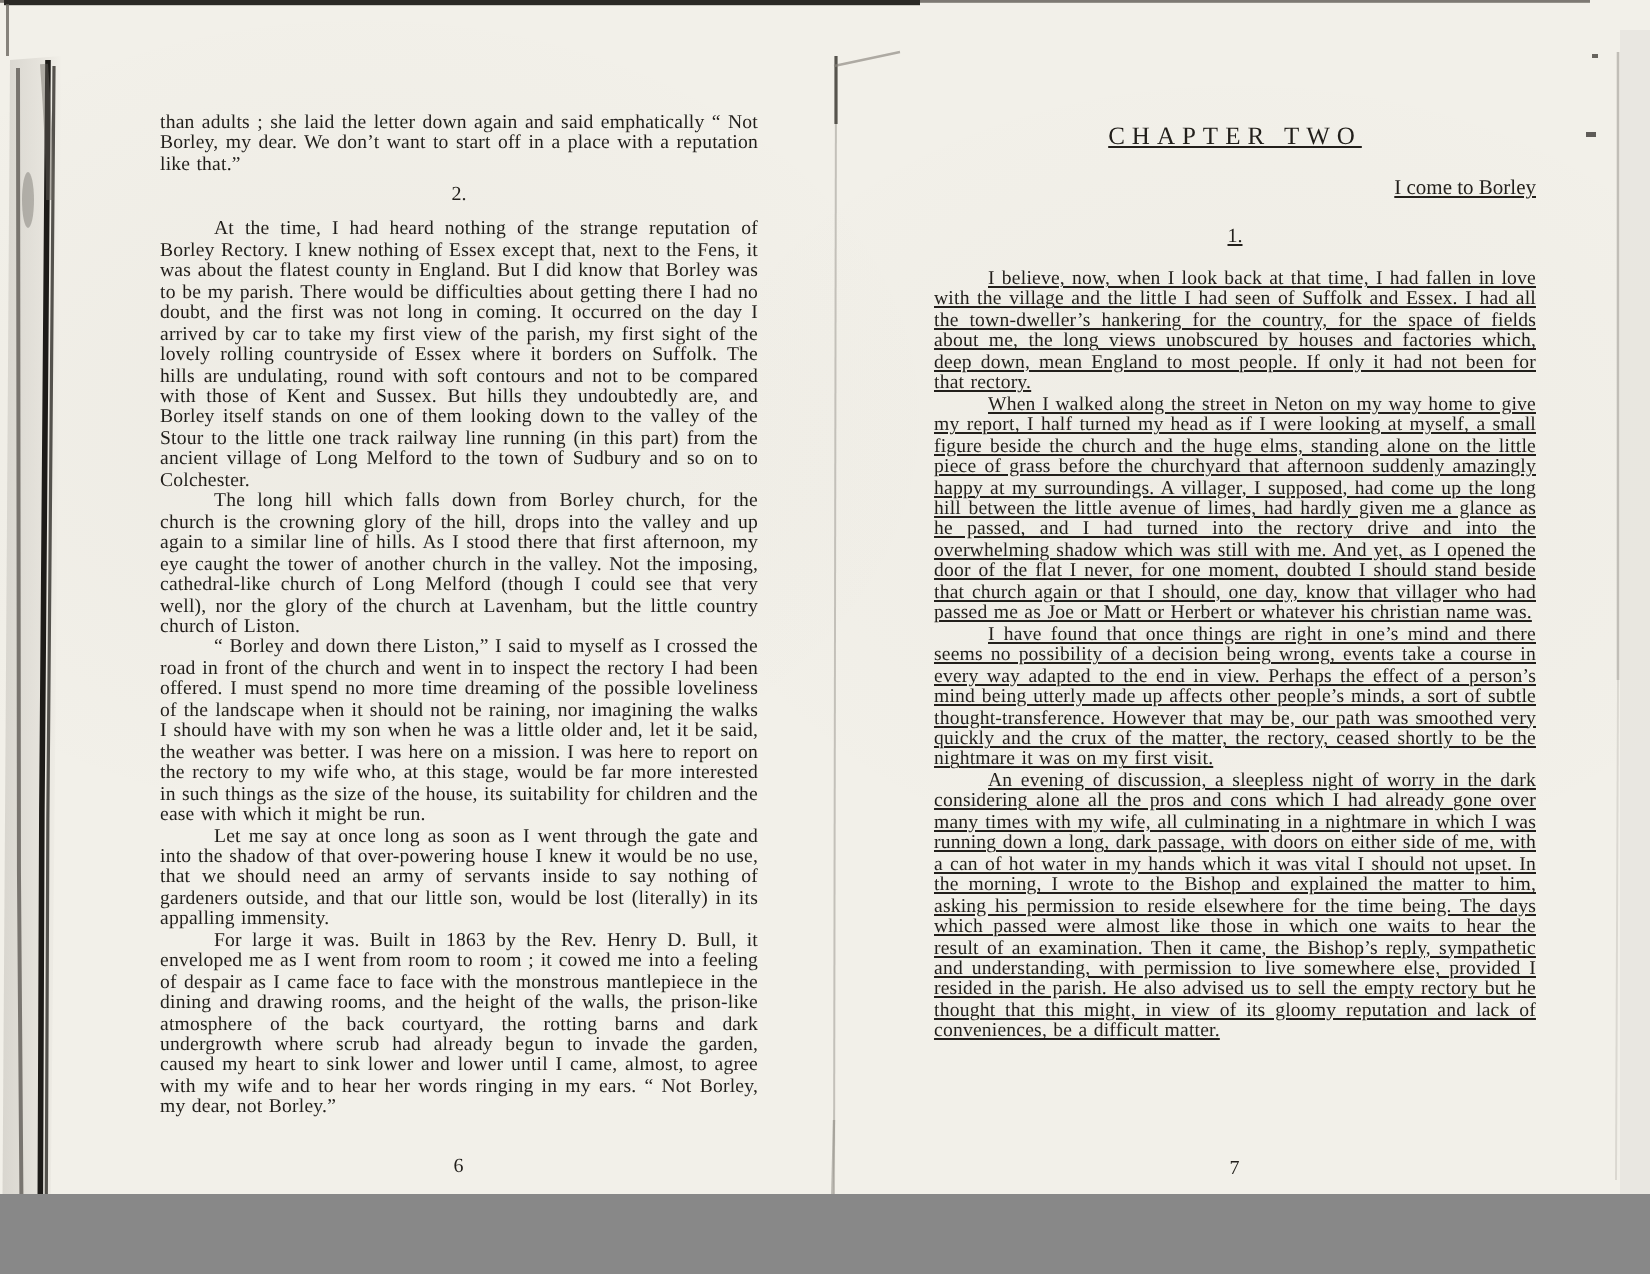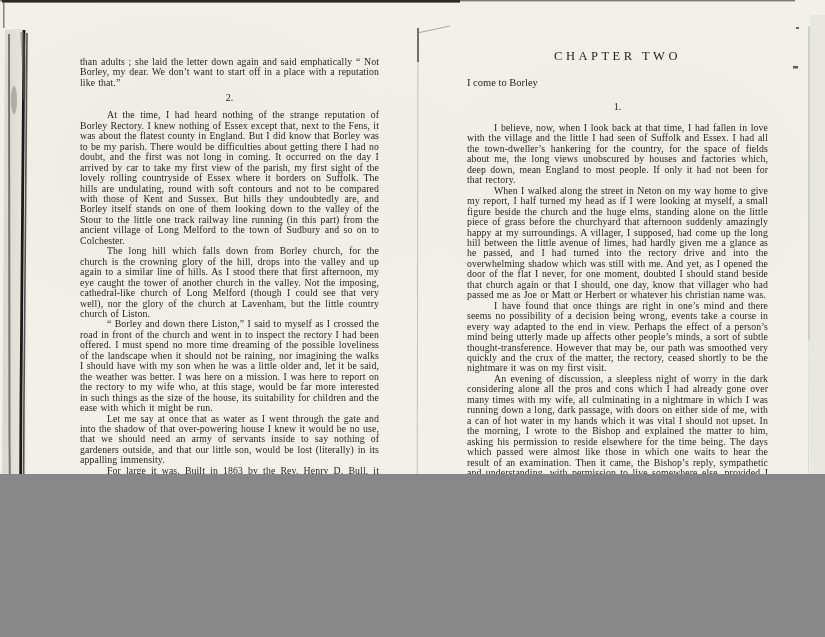--- a/index.html
+++ b/index.html
@@ -1,63 +1,63 @@
 <!DOCTYPE html>
 <html><head>
 <meta charset="utf-8">
 <style>
   html,body { margin:0; padding:0; background:#888; }
   .scan {
-    position:relative; width:825px; height:474px; overflow:hidden;
+    position:relative; width:825px; height:597px; overflow:hidden;
     background:
       radial-gradient(ellipse 420px 300px at 22% 35%, rgba(120,110,90,0.04), transparent 70%),
       radial-gradient(ellipse 420px 300px at 75% 40%, rgba(120,110,90,0.03), transparent 70%),
       #f2f0e9;
     font-family:"Liberation Serif", serif;
     color:#221f1b;
   }
   .page-col { position:absolute; }
   .page-left  { left:80px;  top:57px; width:299px; }
-  .page-right { left:467px; top:50px; width:301px; }
+  .page-right { left:467px; top:62px; width:301px;text-decoration:underline; }
   p.para {
     margin:0; font-size:9.8px; line-height:10.45px; text-align:justify;
     text-indent:27px; letter-spacing:0.1px; word-spacing:0.6px;
   }
   p.flush { text-indent:0; }
   .section-num {
     text-align:center; font-size:10px; line-height:10px;
     margin:5px 0 7px; text-indent:0;
   }
   .chapter-heading {
     text-align:center; font-size:12.5px; letter-spacing:3.5px;
     margin:0 0 14px; line-height:13px; white-space:nowrap;
   }
   .chapter-subtitle {
-    text-align:left; font-size:10.5px; margin:0 0 14px; line-height:11px;
+    text-align:right; font-size:10.5px; margin:0 0 14px; line-height:11px;
   }
   .section-num-right { text-align:center; font-size:10px; margin:0 0 11px; line-height:10px; }
   .page-number {
     position:absolute; font-size:10px; text-align:center; letter-spacing:0.5px;
   }
   .page-number.left  { left:80px;  width:299px; top:578px; }
   .page-number.right { left:467px; width:301px; top:579px; }
   .artifacts { position:absolute; left:0; top:0; pointer-events:none; }
 </style>
 </head>
 <body>
 
 <div class="scan">
 
   <div class="page-col page-left">
     <p class="para flush">than adults ;  she laid the letter down again and said emphatically “ Not Borley, my dear.   We don’t want to start off in a place with a reputation like that.”</p>
     <div class="section-num">2.</div>
     <p class="para">At the time, I had heard nothing of the strange reputation of Borley Rectory.   I knew nothing of Essex except that, next to the Fens, it was about the flatest county in England.   But I did know that Borley was to be my parish.   There would be difficulties about getting there I had no doubt, and the first was not long in coming.  It occurred on the day I arrived by car to take my first view of the parish, my first sight of the lovely rolling countryside of Essex where it borders on Suffolk.   The hills are undulating, round with soft contours and not to be compared with those of Kent and Sussex.   But hills they undoubtedly are, and Borley itself stands on one of them looking down to the valley of the Stour to the little one track railway line running (in this part) from the ancient village of Long Melford to the town of Sudbury and so on to Colchester.</p>
     <p class="para">The long hill which falls down from Borley church, for the church is the crowning glory of the hill, drops into the valley and up again to a similar line of hills.   As I stood there that first afternoon, my eye caught the tower of another church in the valley.   Not the imposing, cathedral-like church of Long Melford (though I could see that very well), nor the glory of the church at Lavenham, but the little country church of Liston.</p>
     <p class="para">“ Borley and down there Liston,” I said to myself as I crossed the road in front of the church and went in to inspect the rectory I had been offered.   I must spend no more time dreaming of the possible loveliness of the landscape when it should not be raining, nor imagining the walks I should have with my son when he was a little older and, let it be said, the weather was better.   I was here on a mission.   I was here to report on the rectory to my wife who, at this stage, would be far more interested in such things as the size of the house, its suitability for children and the ease with which it might be run.</p>
-    <p class="para">Let me say at once that as water as I went through the gate and into the shadow of that over-powering house I knew it would be no use, that we should need an army of servants inside to say nothing of gardeners outside, and that our little son, would be lost (literally) in its appalling immensity.</p>
+    <p class="para">Let me say at once long as soon as I went through the gate and into the shadow of that over-powering house I knew it would be no use, that we should need an army of servants inside to say nothing of gardeners outside, and that our little son, would be lost (literally) in its appalling immensity.</p>
     <p class="para">For large it was.   Built in 1863 by the Rev. Henry D. Bull, it enveloped me as I went from room to room ;  it cowed me into a feeling of despair as I came face to face with the monstrous mantlepiece in the dining and drawing rooms, and the height of the walls, the prison-like atmosphere of the back courtyard, the rotting barns and dark undergrowth where scrub had already begun to invade the garden, caused my heart to sink lower and lower until I came, almost, to agree with my wife and to hear her words ringing in my ears.   “ Not Borley, my dear, not Borley.”</p>
   </div>
   <div class="page-number left">6</div>
 
   <div class="page-col page-right">
     <div class="chapter-heading">CHAPTER  TWO</div>
     <div class="chapter-subtitle">I come to Borley</div>
     <div class="section-num-right">1.</div>
     <p class="para">I believe, now, when I look back at that time, I had fallen in love with the village and the little I had seen of Suffolk and Essex.  I had all the town-dweller’s hankering for the country, for the space of fields about me, the long views unobscured by houses and factories which, deep down, mean England to most people.   If only it had not been for that rectory.</p>
     <p class="para">When I walked along the street in Neton on my way home to give my report, I half turned my head as if I were looking at myself, a small figure beside the church and the huge elms, standing alone on the little piece of grass before the churchyard that afternoon suddenly amazingly happy at my surroundings.   A villager, I supposed, had come up the long hill between the little avenue of limes, had hardly given me a glance as he passed, and I had turned into the rectory drive and into the overwhelming shadow which was still with me.  And yet, as I opened the door of the flat I never, for one moment, doubted I should stand beside that church again or that I should, one day, know that villager who had passed me as Joe or Matt or Herbert or whatever his christian name was.</p>

